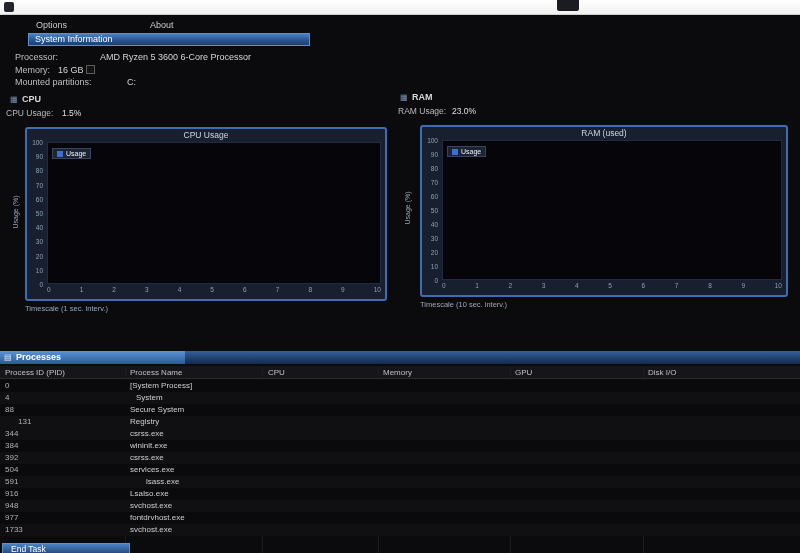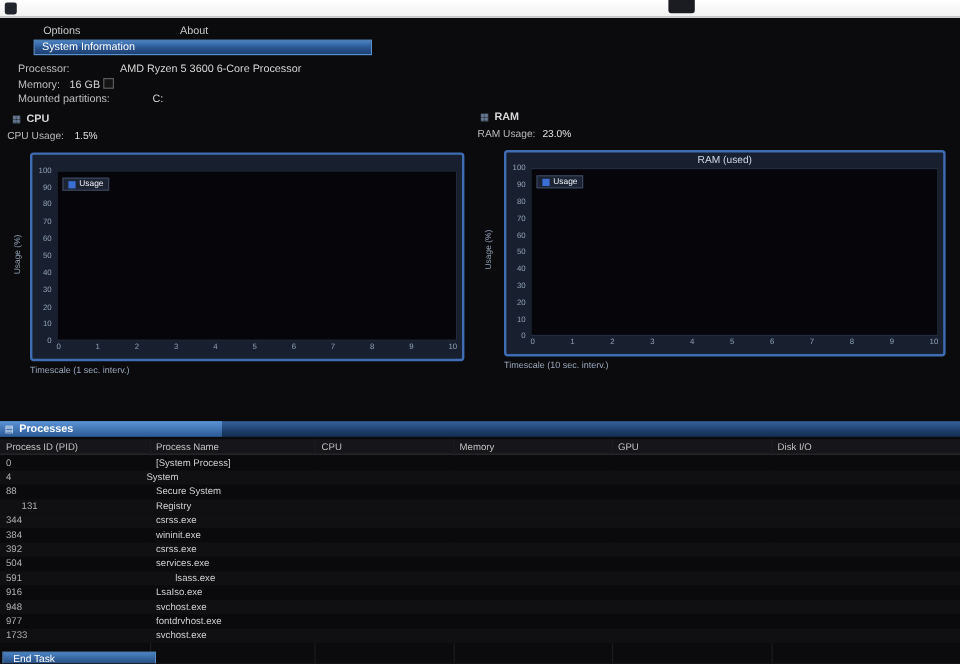--- a/index.html
+++ b/index.html
@@ -99,20 +99,21 @@
     <span class="sec-title" style="left:22px; top:79px">CPU</span>
     <span class="usage-label" style="left:6px; top:93px">CPU Usage:</span>
     <span class="usage-value" style="left:62px; top:93px">1.5%</span>
 
     <span class="sec-icon" style="left:400px; top:78px">▦</span>
     <span class="sec-title" style="left:412px; top:77px">RAM</span>
     <span class="usage-label" style="left:398px; top:91px">RAM Usage:</span>
     <span class="usage-value" style="left:452px; top:91px">23.0%</span>
 
     <div class="chart-panel" style="left:25px; top:112px; width:362px; height:174px">
+      <div class="chart-title">CPU Usage</div>
       <div class="yticks">
           <span>100</span>
           <span>90</span>
           <span>80</span>
           <span>70</span>
           <span>60</span>
           <span>50</span>
           <span>40</span>
           <span>30</span>
           <span>20</span>
@@ -205,21 +206,21 @@
         <div class="trow">
           <span class="tcell pid" style="left: 5px;">0</span>
           <span class="tcell" style="left: 130px;">[System Process]</span>
           <span class="tcell" style="left: 268px;"></span>
           <span class="tcell" style="left: 383px;"></span>
           <span class="tcell" style="left: 515px;"></span>
           <span class="tcell" style="left: 648px;"></span>
         </div>
         <div class="trow alt">
           <span class="tcell pid" style="left: 5px;">4</span>
-          <span class="tcell" style="left: 122px;">System</span>
+          <span class="tcell" style="left: 136px;">System</span>
           <span class="tcell" style="left: 268px;"></span>
           <span class="tcell" style="left: 383px;"></span>
           <span class="tcell" style="left: 515px;"></span>
           <span class="tcell" style="left: 648px;"></span>
         </div>
         <div class="trow">
           <span class="tcell pid" style="left: 5px;">88</span>
           <span class="tcell" style="left: 130px;">Secure System</span>
           <span class="tcell" style="left: 268px;"></span>
           <span class="tcell" style="left: 383px;"></span>

